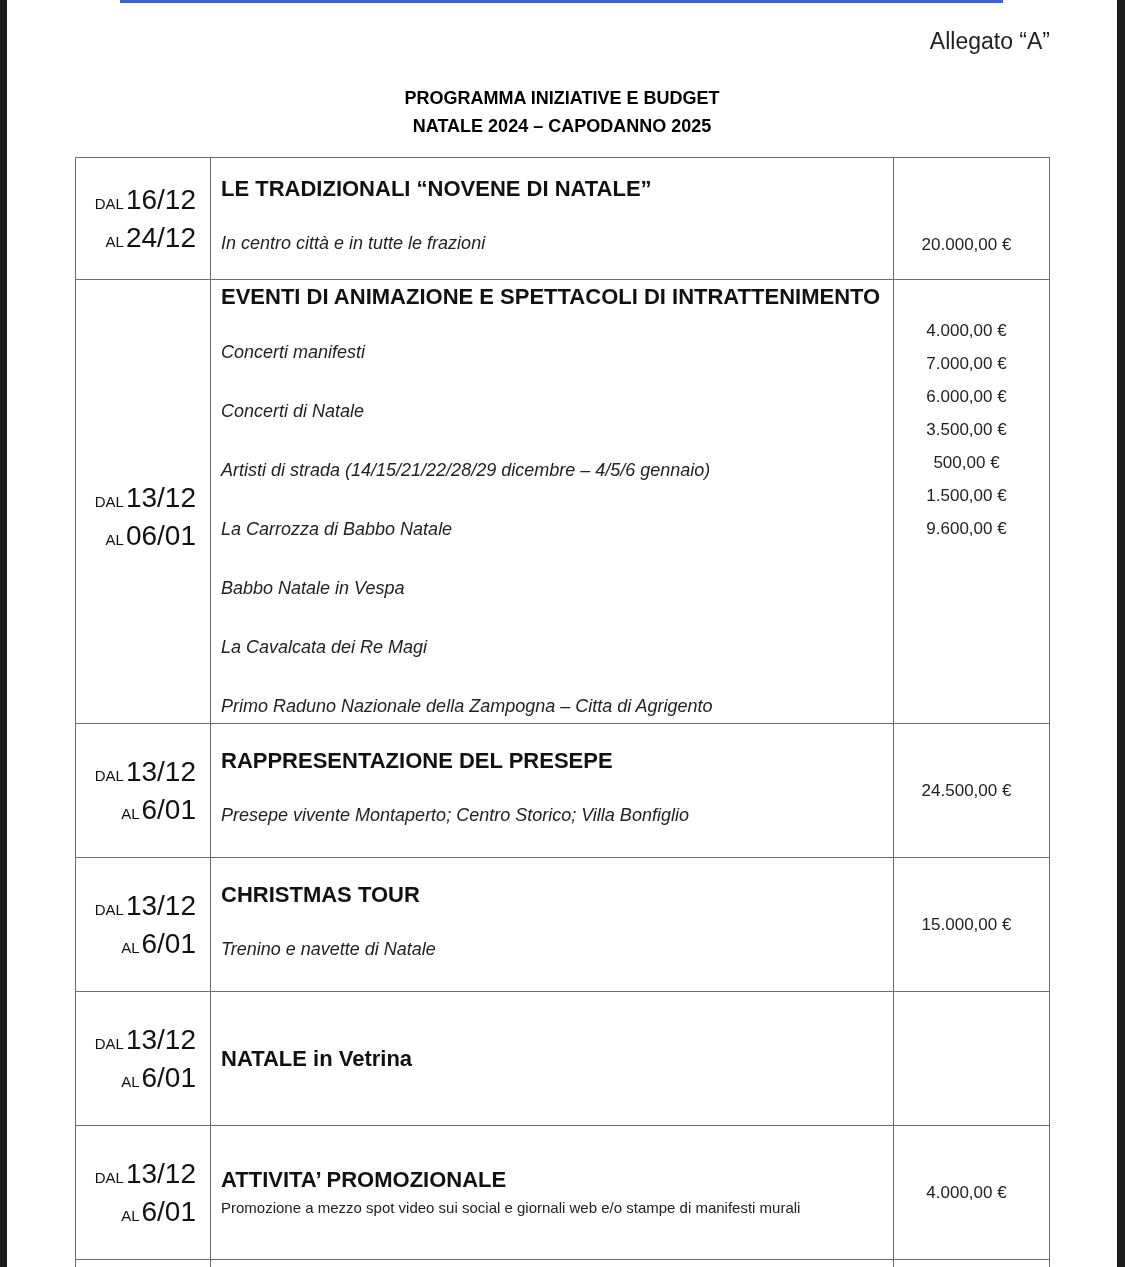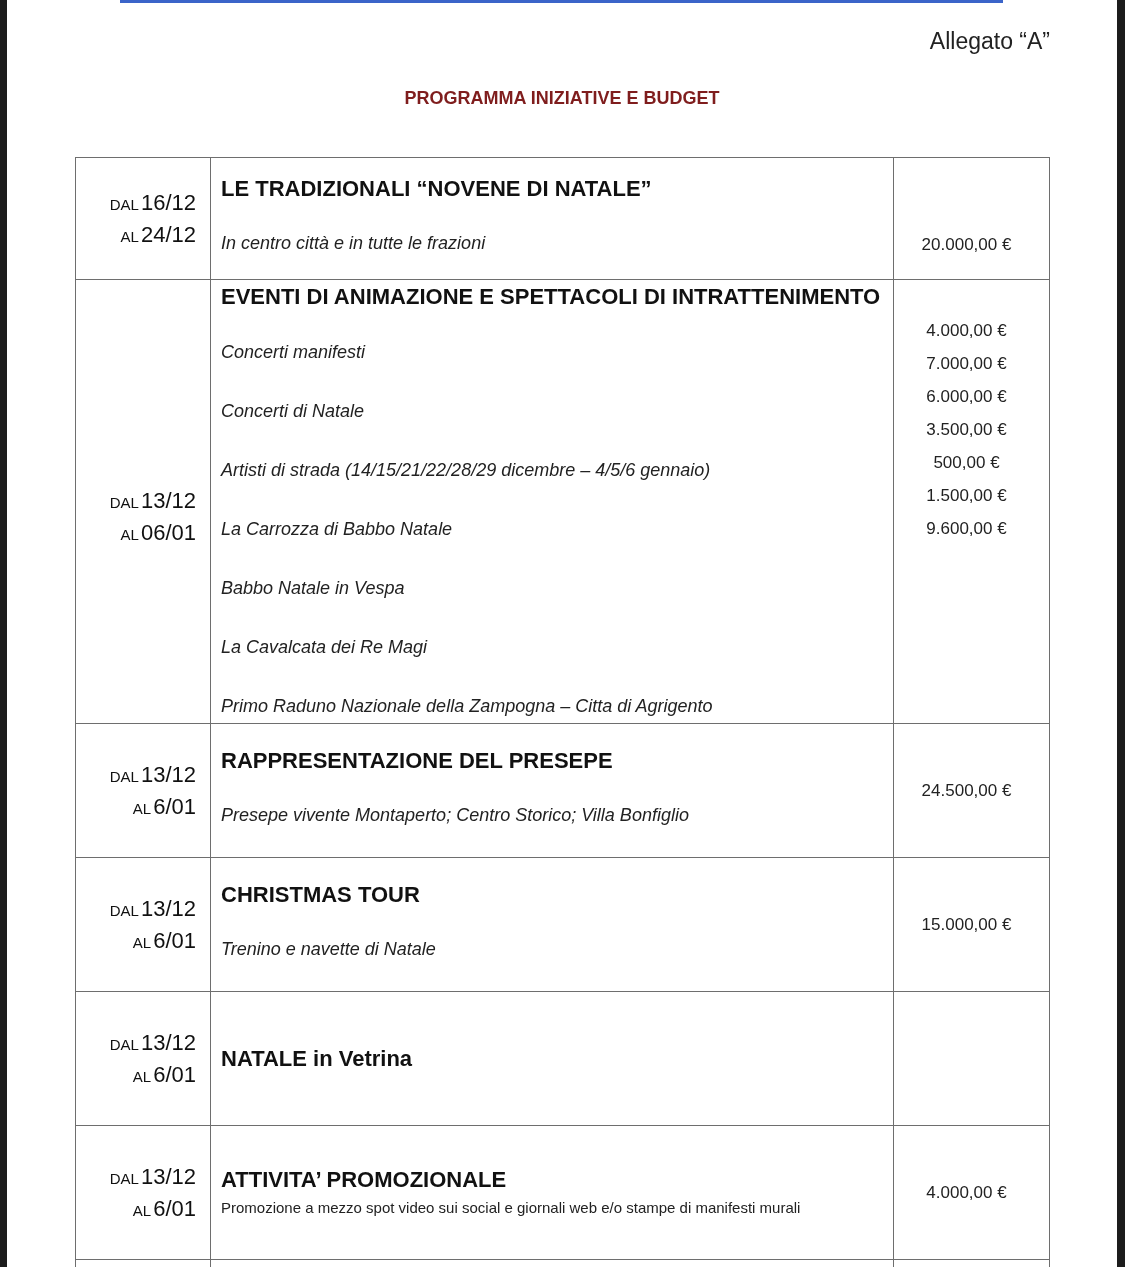--- a/index.html
+++ b/index.html
@@ -18,21 +18,21 @@
       position: absolute; left: 113px; top: 0; width: 883px; height: 3px;
       background: #3b64c9;
     }
     .allegato {
       position: absolute; right: 67px; top: 28px;
       font-size: 23px; color: #222;
       font-family: "Liberation Sans", sans-serif;
     }
     .title {
       position: absolute; left: 0; width: 1110px; text-align: center;
-      font-weight: bold; font-size: 18px; color: #7f1d1d;
+      font-weight: bold; font-size: 18px; color: #000000;
     }
     .title.l1 { top: 88px; }
     .title.l2 { top: 116px; }
 
     table.budget {
       position: absolute; left: 68px; top: 157px;
       width: 974px; border-collapse: collapse;
       table-layout: fixed;
     }
     table.budget td {
@@ -40,21 +40,21 @@
       vertical-align: middle;
       padding: 0;
     }
     col.c-date { width: 135px; }
     col.c-desc { width: 683px; }
     col.c-amt  { width: 156px; }
 
     .date-cell { text-align: right; padding-right: 14px !important; }
     .date-line { white-space: nowrap; line-height: 1; }
     .date-line .pre { font-size: 15px; margin-right: 2px; }
-    .date-line .d { font-size: 22px; }
+    .date-line .d { font-size: 28px; }
     .date-line.from { margin-bottom: 10px; }
 
     .desc-cell { padding-left: 10px !important; padding-right: 10px !important; }
     .head {
       font-weight: bold; font-size: 22px; line-height: 24px;
     }
     .sub {
       font-style: italic; font-size: 18px; line-height: 33px; color: #222; margin-top: 26px;
     }
     .sub.plain { font-style: normal; font-size: 15px; line-height: 20px; margin-top: 6px; }
@@ -68,20 +68,21 @@
 
     .totale-label { text-align: right; font-weight: bold; font-size: 18px; padding-right: 10px !important; }
   </style>
 </head>
 <body>
 
 <div class="page">
   <div class="top-rule"></div>
   <div class="allegato">Allegato “A”</div>
   <div class="title l1">PROGRAMMA INIZIATIVE E BUDGET</div>
+  <div class="title l2">NATALE 2024 – CAPODANNO 2025</div>
 
   <table class="budget">
     <colgroup>
         <col class="c-date">
         <col class="c-desc">
         <col class="c-amt">
       </colgroup>
     <tbody>
 
       <tr class="r-novene">

